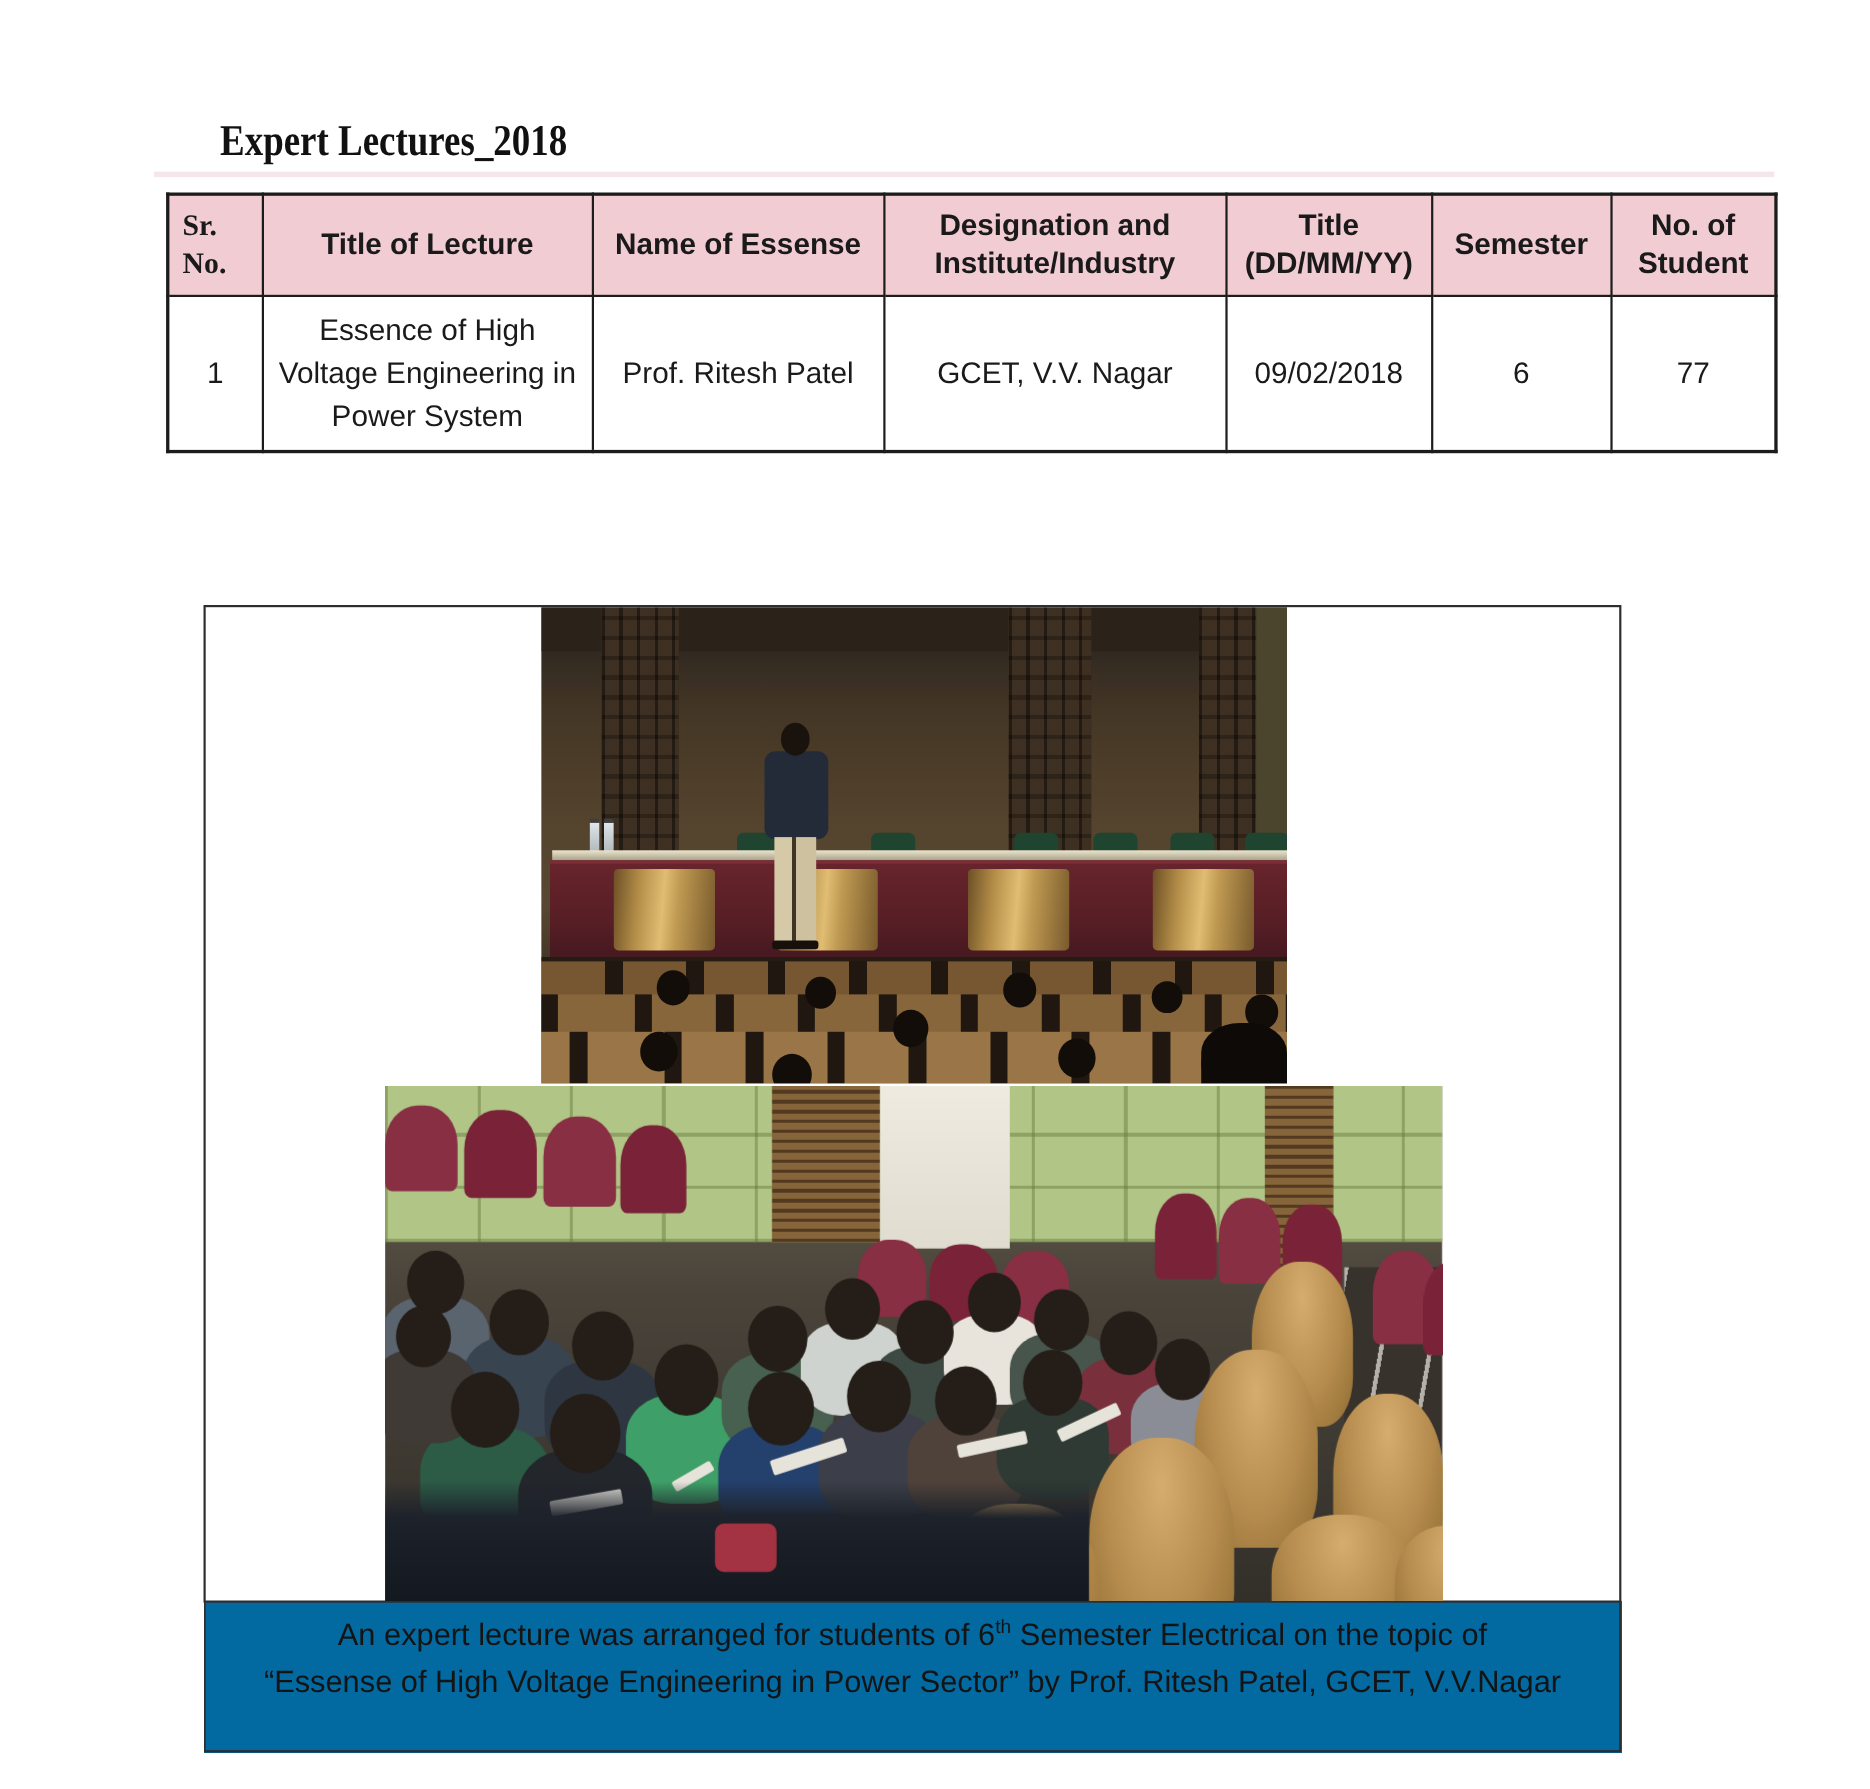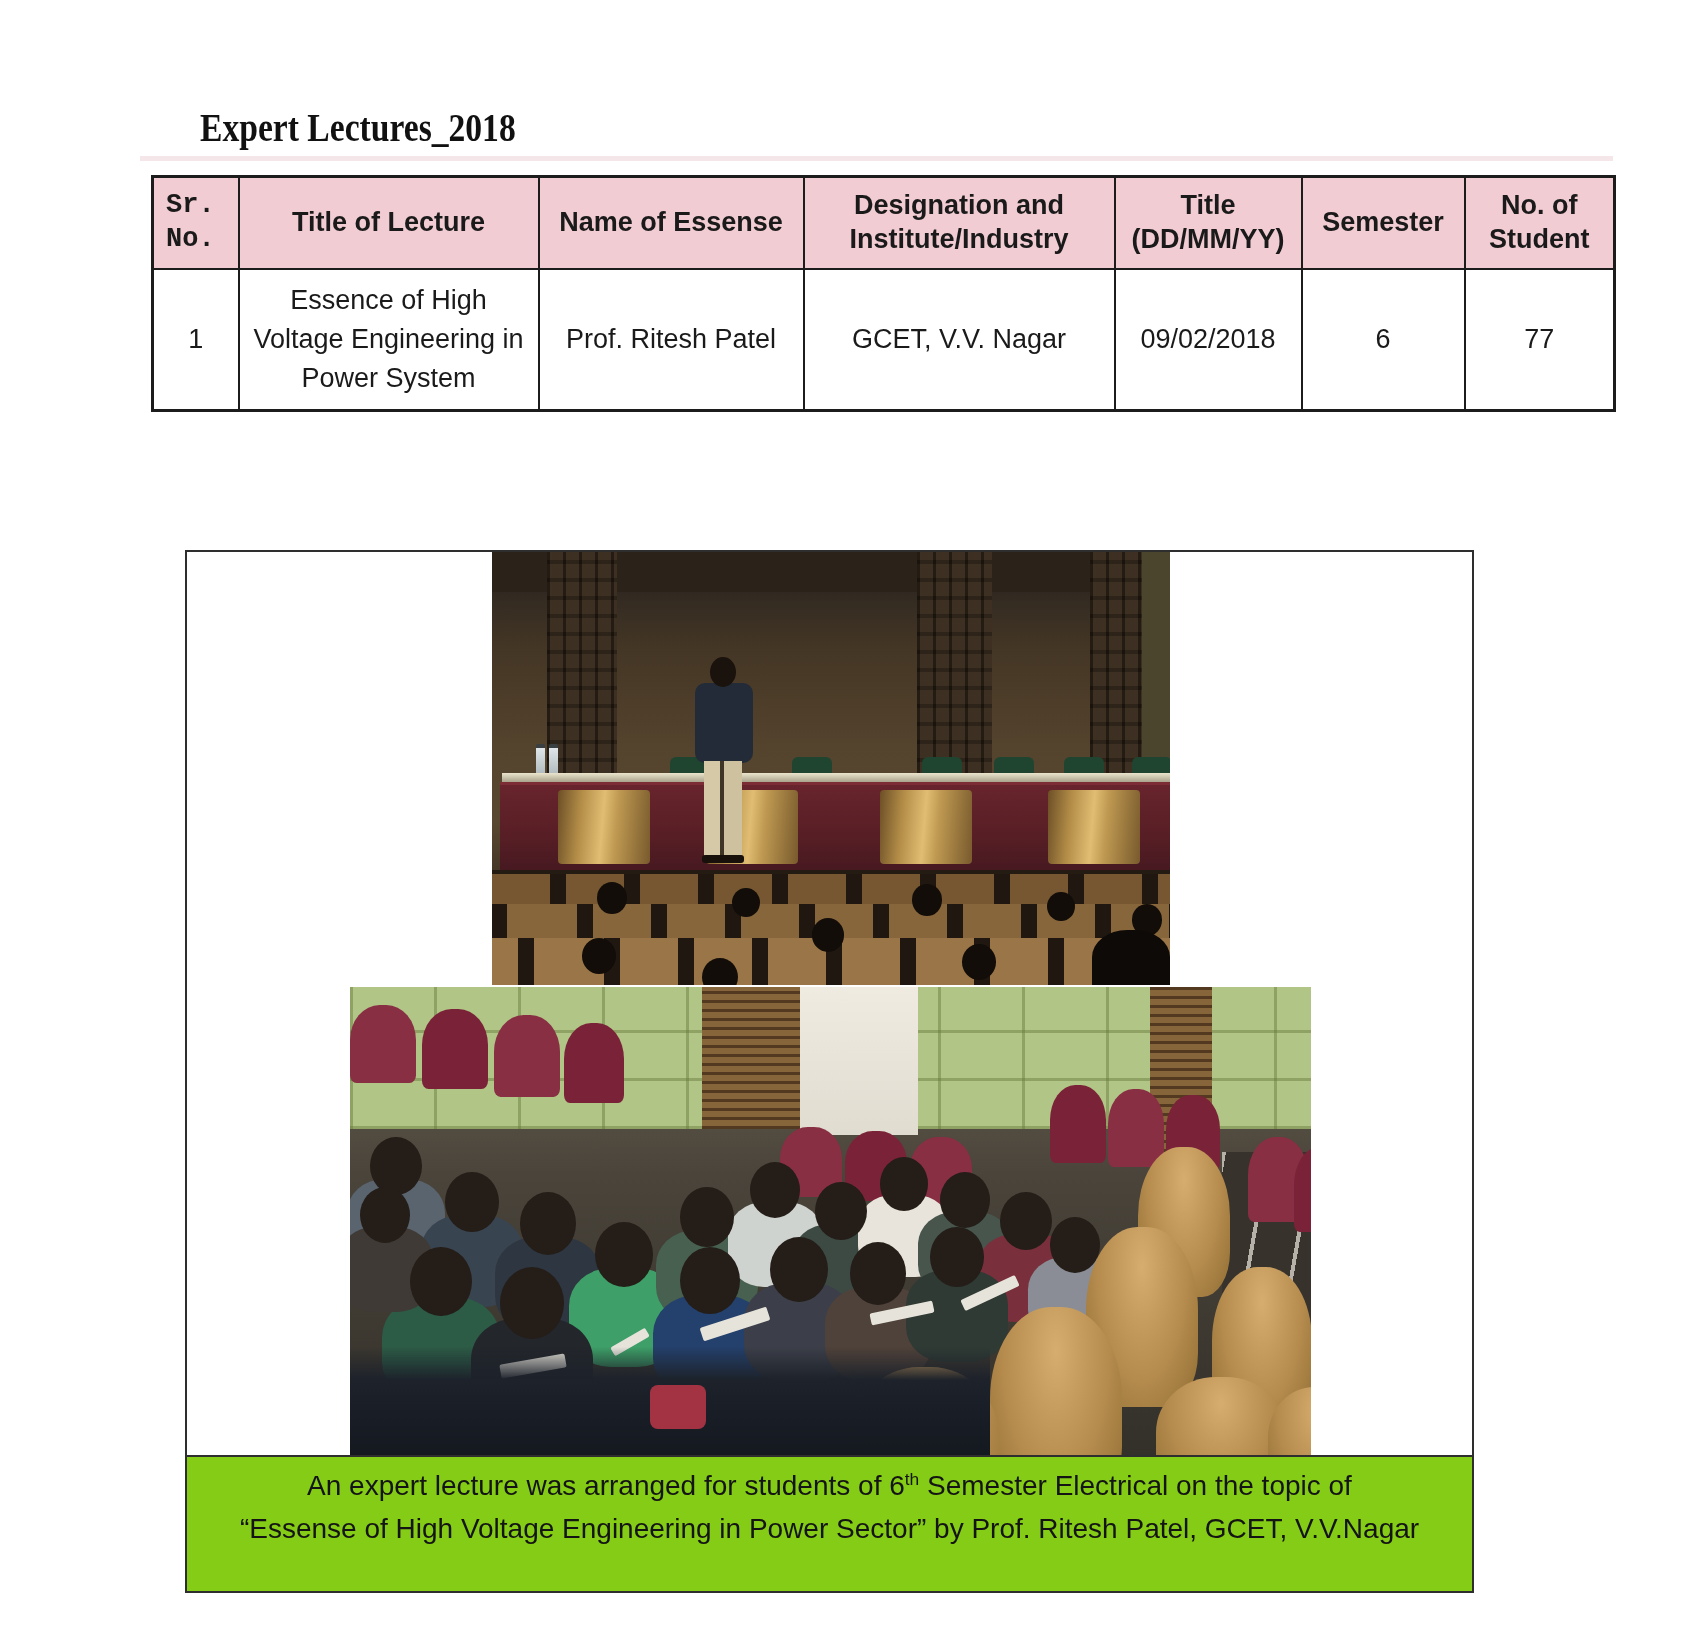--- a/index.html
+++ b/index.html
@@ -7,26 +7,26 @@
 
   
   #doc-title{position:absolute;left:200px;top:104px;font-family:"Liberation Serif",serif;font-weight:bold;font-size:40px;transform:scaleX(.84);transform-origin:left top;white-space:nowrap;color:#111;}
   #pink-rule{position:absolute;left:140px;top:156px;width:1473px;height:5px;background:#f5e6ea;}
 
   
   #lecture-table{position:absolute;left:151px;top:175px;width:1462px;border-collapse:collapse;table-layout:fixed;border:3px solid #1c1c1c;}
   #lecture-table td{border:2px solid #1c1c1c;vertical-align:middle;text-align:center;padding:0 10px;}
   #lecture-table tr.hdr td{background:#f2ccd3;font-weight:bold;font-size:27px;line-height:1.25;height:90px;}
   #lecture-table tr.datarow td{background:#fff;font-size:27px;line-height:1.45;height:139px;}
-  td.srno{font-family:Liberation Mono, monospace;font-size:30px;text-align:left !important;padding-left:12px !important;line-height:1.4;}
+  td.srno{font-family:Liberation Serif, serif;font-size:30px;text-align:left !important;padding-left:12px !important;line-height:1.4;}
   .hline{display:block;}
 
   
   #photo-box{position:absolute;left:185px;top:550px;width:1289px;height:907px;border:2px solid #2e2e2e;background:#fff;box-sizing:border-box;}
-  #caption-box{position:absolute;left:185px;top:1455px;width:1289px;height:138px;border:2px solid #2e2e2e;background:#84cc16;box-sizing:border-box;text-align:center;}
+  #caption-box{position:absolute;left:185px;top:1455px;width:1289px;height:138px;border:2px solid #2e2e2e;background:#0369a1;box-sizing:border-box;text-align:center;}
   #caption-box .cap-line{font-size:28px;line-height:43px;color:#141414;}
   #caption-box .cap-wrap{padding-top:7px;}
   sup{font-size:0.62em;vertical-align:super;line-height:0;}
 
   
   .photo{position:absolute;overflow:hidden;}
   .photo-inner{position:absolute;left:0;top:0;width:100%;height:100%;filter:blur(0.7px) saturate(.95);}
   #photo1{left:305px;top:0px;width:678px;height:433px;}
   #photo2{left:163px;top:435px;width:961px;height:470px;}
 

